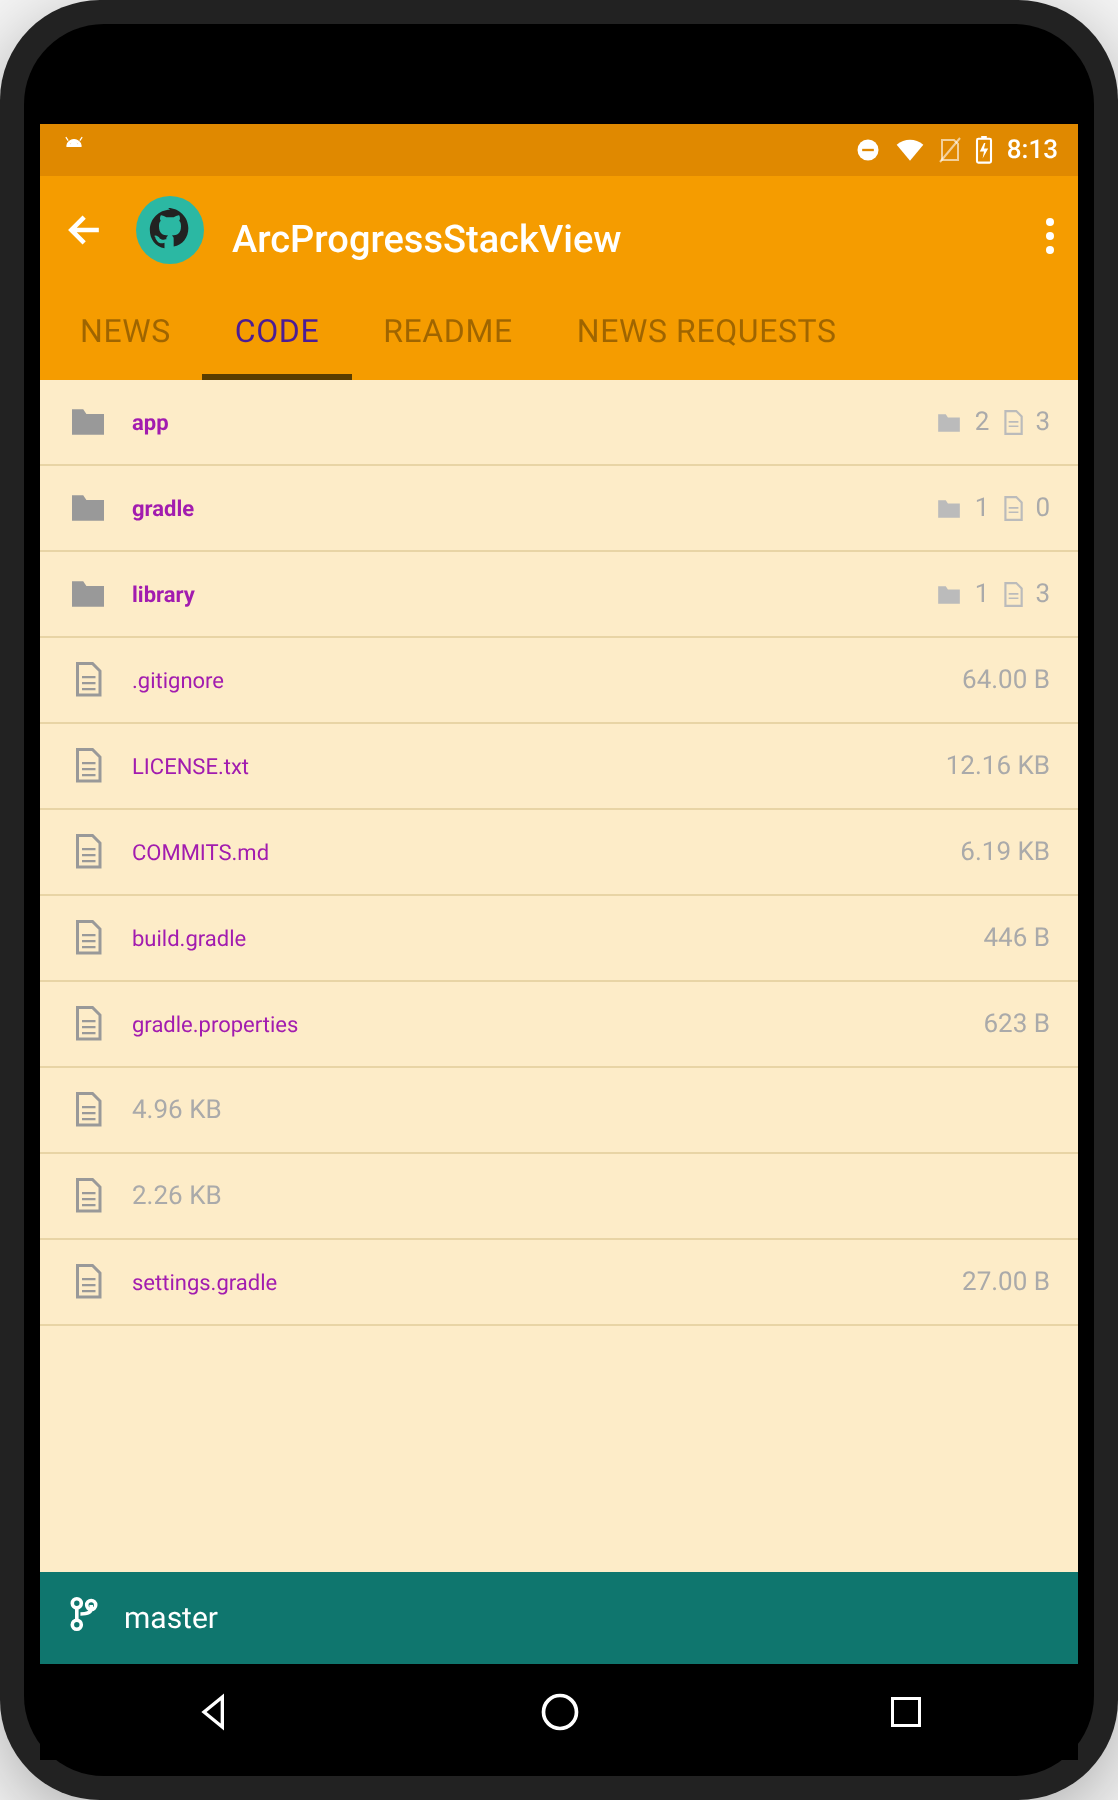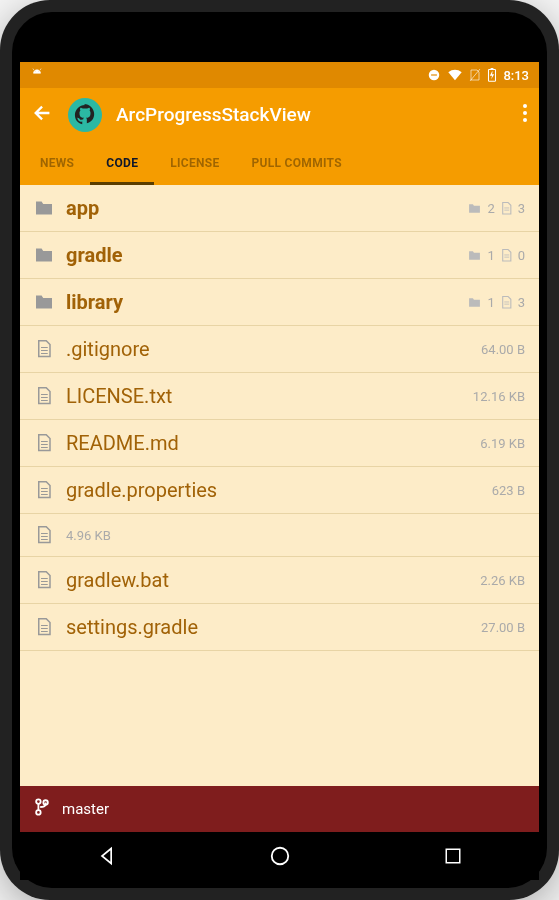--- a/index.html
+++ b/index.html
@@ -59,21 +59,21 @@
   .statusbar .right { display: flex; align-items: center; gap: 6px; }
   .status-icon { display: inline-flex; }
   
   .toolbar {
     background: #f59c00;
     padding: 10px 12px 0 12px;
     color: #fff;
   }
   .toolbar-top {
     display: flex;
-    align-items: center;
+    align-items: flex-end;
     gap: 14px;
     padding-bottom: 10px;
   }
   .back-arrow { font-size: 22px; }
   .avatar-circle {
     width: 34px; height: 34px;
     background: #2bb8a3;
     border-radius: 50%;
     display: flex;
     align-items: center;
@@ -85,28 +85,28 @@
   .subtitle { font-size: 13px; opacity: 0.85; }
   .kebab { font-size: 18px; letter-spacing: -2px; }
   
   .tabs {
     background: #f59c00;
     display: flex;
     padding: 0 4px;
   }
   .tab {
     padding: 14px 16px 12px;
-    font-size: 12px;
-    font-weight: 700;
+    font-size: 16px;
+    font-weight: 400;
     color: rgba(0,0,0,0.35);
     letter-spacing: 0.3px;
     border-bottom: 3px solid transparent;
   }
   .tab.active {
-    color: #0f172a;
+    color: #4c1d95;
     border-bottom-color: #5a3d00;
   }
   
   .filelist {
     flex: 1;
     background: #fdecc8;
     overflow: hidden;
   }
   .file-row {
     display: flex;
@@ -116,27 +116,27 @@
     gap: 12px;
   }
   .file-icon {
     width: 20px; height: 20px;
     display: flex;
     align-items: center;
     justify-content: center;
     color: #999;
     flex-shrink: 0;
   }
-  .file-name { flex: 1; font-size: 20px; color: #a16207; }
+  .file-name { flex: 1; font-size: 11px; color: #a21caf; }
   .file-name.bold { font-weight: 700; }
   .file-meta { color: #aaa; font-size: 13px; display:flex; align-items:center; gap:6px; }
   .meta-icon { color:#bbb; display:inline-flex; }
   
   .branchbar {
-    background: #7f1d1d;
+    background: #0f766e;
     color: #fff;
     padding: 12px 14px;
     display: flex;
     align-items: center;
     gap: 12px;
     font-size: 15px;
   }
   
   .navbar {
     height: 48px;
@@ -215,22 +215,22 @@
                 <circle cx="2" cy="9" r="2"></circle>
                 <circle cx="2" cy="16" r="2"></circle>
               </svg>
           </span>
         </div>
       </div>
 
       <div class="tabs" id="tabs">
           <div class="tab">NEWS</div>
           <div class="tab active">CODE</div>
-          <div class="tab">LICENSE</div>
-          <div class="tab">PULL COMMITS</div>
+          <div class="tab">README</div>
+          <div class="tab">NEWS REQUESTS</div>
         </div>
 
       <div class="filelist" id="filelist">
           <div class="file-row">
             <span class="file-icon">
               <svg width="20" height="16" viewBox="0 0 24 20" fill="#999">
                 <path d="M2 2h7l2 3h11v13H2z"></path>
               </svg>
             </span>
             <span class="file-name bold">app</span>
@@ -316,22 +316,32 @@
             <span class="file-name">LICENSE.txt</span>
             <span class="file-meta">12.16 KB</span>
           </div>
           <div class="file-row">
             <span class="file-icon">
               <svg width="16" height="18" viewBox="0 0 20 24" fill="none" stroke="#999" stroke-width="2">
                 <path d="M3 1h10l5 5v16H3z"></path>
                 <path d="M6 10h9M6 14h9M6 18h9" stroke-width="1.5"></path>
               </svg>
             </span>
-            <span class="file-name">README.md</span>
+            <span class="file-name">COMMITS.md</span>
             <span class="file-meta">6.19 KB</span>
+          </div>
+          <div class="file-row">
+            <span class="file-icon">
+              <svg width="16" height="18" viewBox="0 0 20 24" fill="none" stroke="#999" stroke-width="2">
+                <path d="M3 1h10l5 5v16H3z"></path>
+                <path d="M6 10h9M6 14h9M6 18h9" stroke-width="1.5"></path>
+              </svg>
+            </span>
+            <span class="file-name">build.gradle</span>
+            <span class="file-meta">446 B</span>
           </div>
           <div class="file-row">
             <span class="file-icon">
               <svg width="16" height="18" viewBox="0 0 20 24" fill="none" stroke="#999" stroke-width="2">
                 <path d="M3 1h10l5 5v16H3z"></path>
                 <path d="M6 10h9M6 14h9M6 18h9" stroke-width="1.5"></path>
               </svg>
             </span>
             <span class="file-name">gradle.properties</span>
             <span class="file-meta">623 B</span>
@@ -345,21 +355,20 @@
             </span>
             <span class="file-meta">4.96 KB</span>
           </div>
           <div class="file-row">
             <span class="file-icon">
               <svg width="16" height="18" viewBox="0 0 20 24" fill="none" stroke="#999" stroke-width="2">
                 <path d="M3 1h10l5 5v16H3z"></path>
                 <path d="M6 10h9M6 14h9M6 18h9" stroke-width="1.5"></path>
               </svg>
             </span>
-            <span class="file-name">gradlew.bat</span>
             <span class="file-meta">2.26 KB</span>
           </div>
           <div class="file-row">
             <span class="file-icon">
               <svg width="16" height="18" viewBox="0 0 20 24" fill="none" stroke="#999" stroke-width="2">
                 <path d="M3 1h10l5 5v16H3z"></path>
                 <path d="M6 10h9M6 14h9M6 18h9" stroke-width="1.5"></path>
               </svg>
             </span>
             <span class="file-name">settings.gradle</span>

